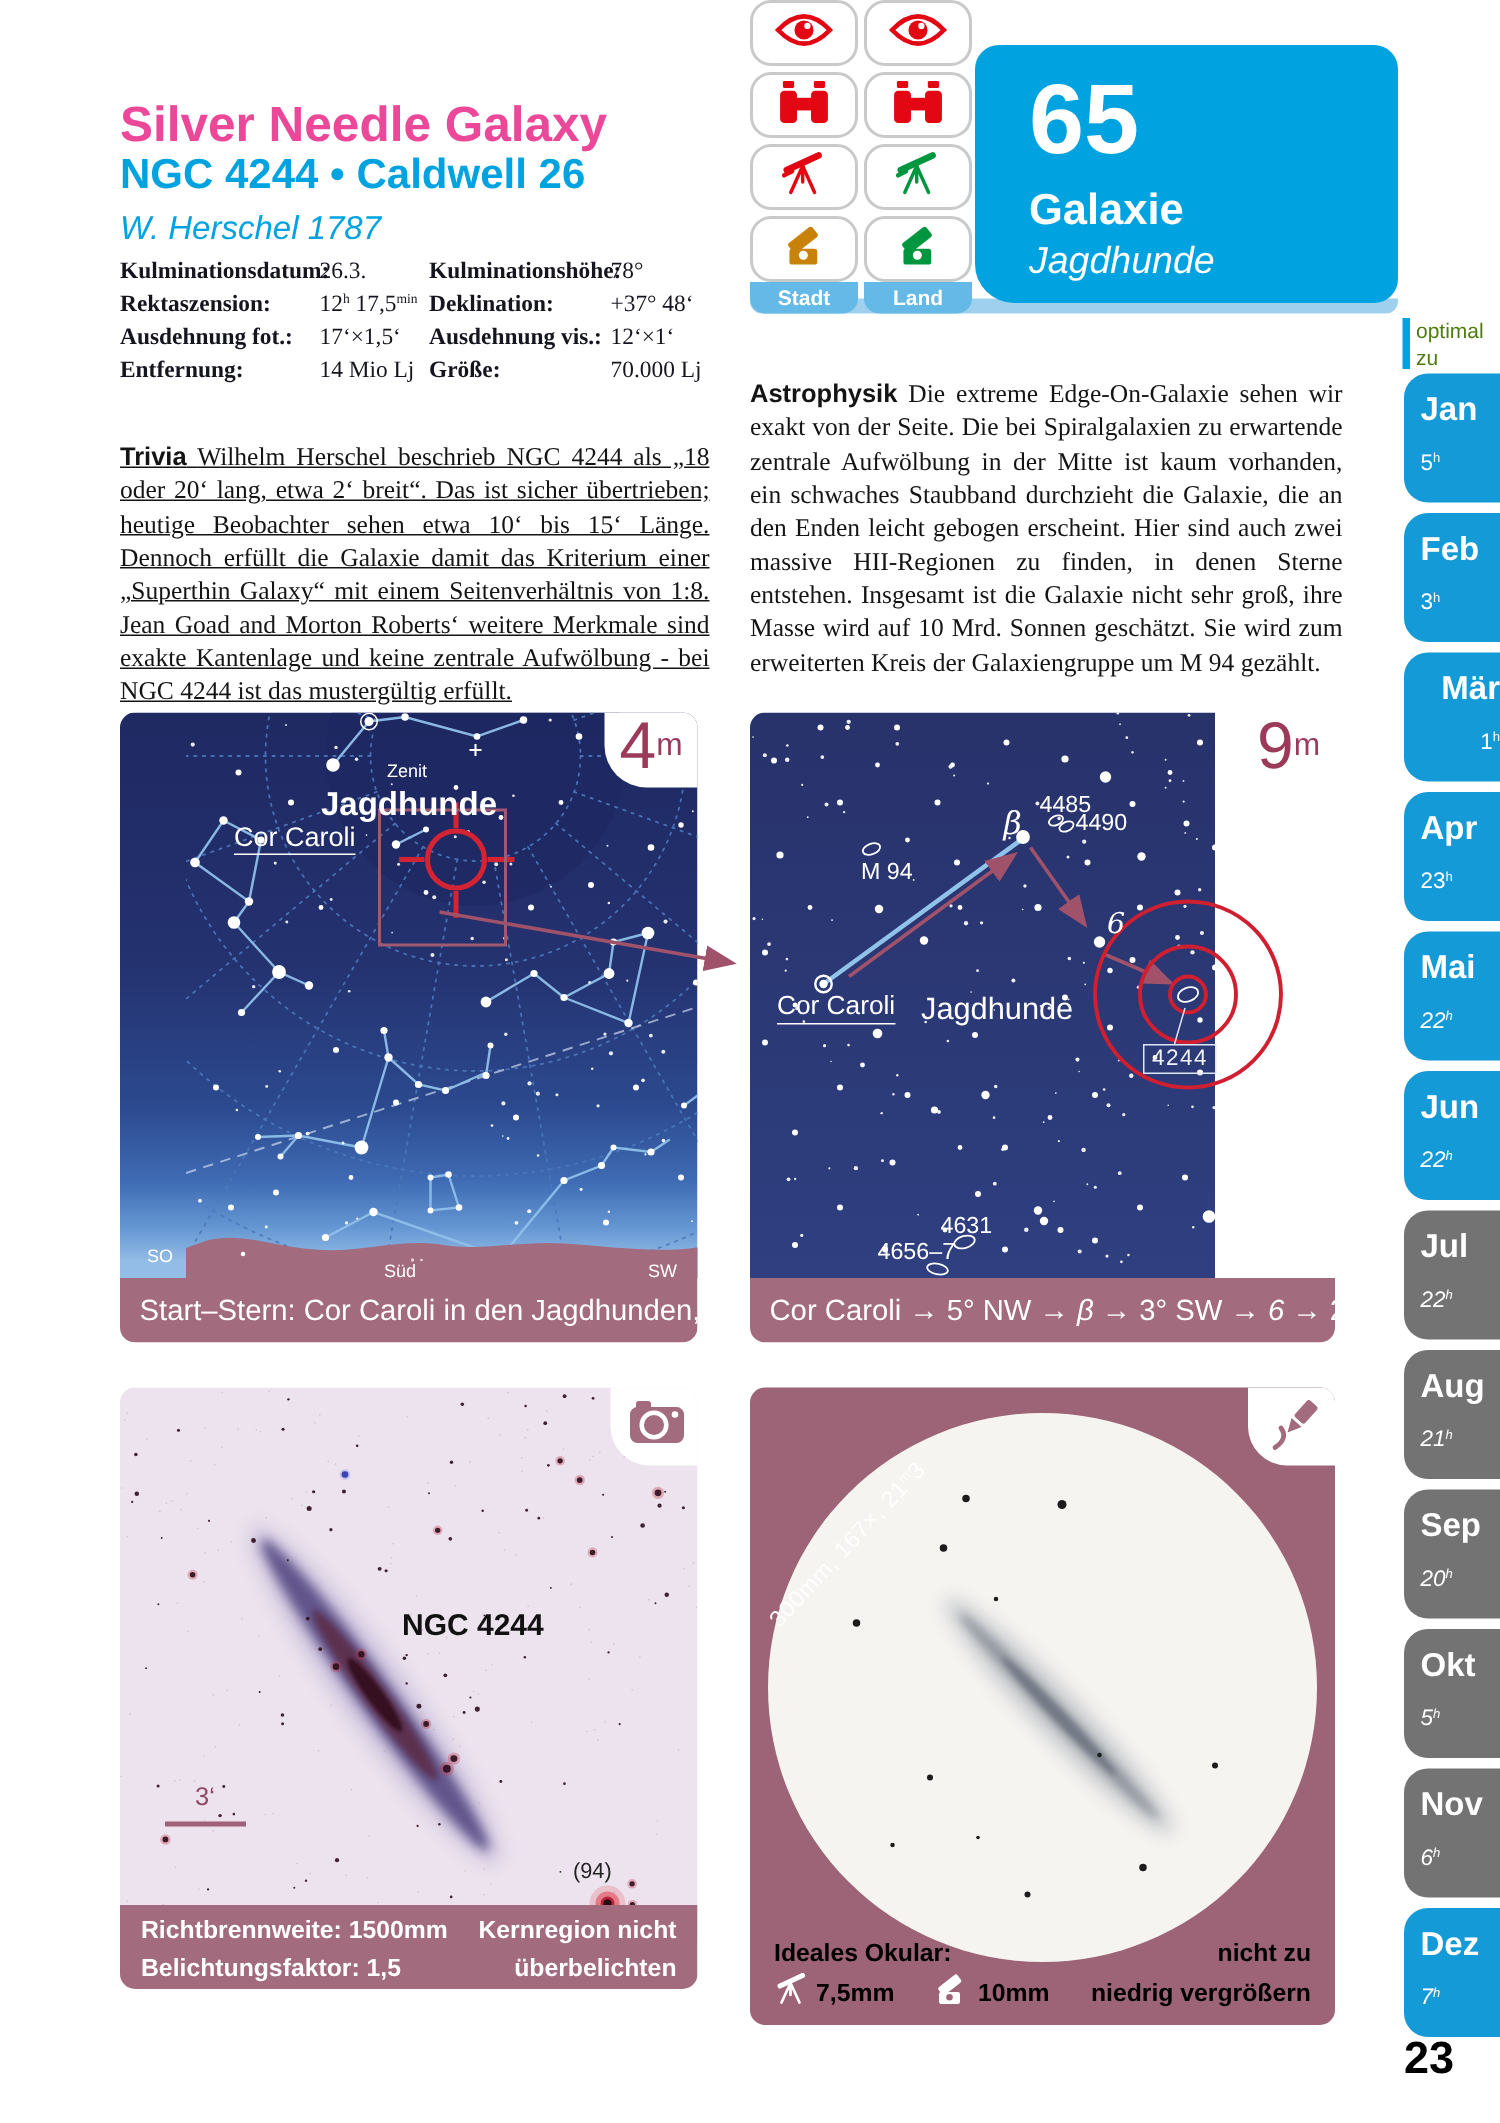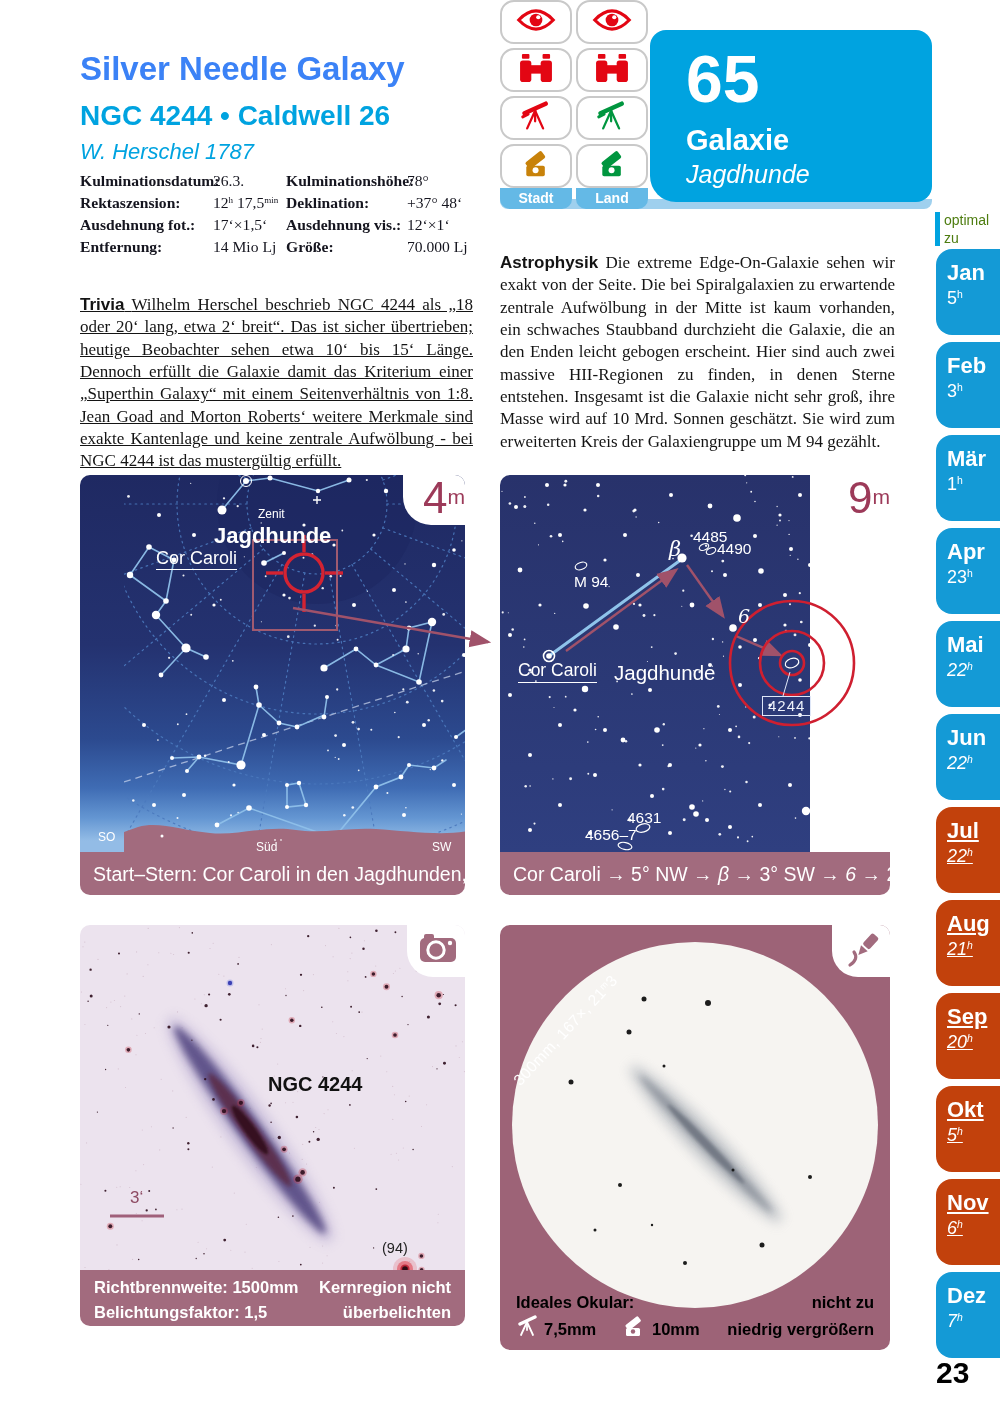--- a/index.html
+++ b/index.html
@@ -2,21 +2,21 @@
 <html><head>
 <meta charset="utf-8">
 <style>
   *{margin:0;padding:0;box-sizing:border-box;}
   html,body{width:1000px;height:1415px;}
   body{background:#fff;font-family:"Liberation Sans",sans-serif;position:relative;overflow:hidden;}
   .abs{position:absolute;}
   sup{font-size:58%;vertical-align:baseline;position:relative;top:-0.55em;line-height:0;}
 
   
-  #title{left:80px;top:50px;font-size:33px;font-weight:bold;color:#3b82f6;}
+  #title{left:80px;top:64px;font-size:33px;font-weight:bold;color:#ec4899;}
   #subtitle{left:80px;top:100px;font-size:28px;font-weight:bold;color:#00a3e0;}
   #discoverer{left:80px;top:139px;font-size:22px;font-style:italic;color:#00a3e0;}
 
   
   #datatable{left:80px;top:172px;width:394px;font-family:"Liberation Serif",serif;font-size:15.6px;color:#15151f;}
   .dtrow{display:grid;grid-template-columns:133px 73px 121px 1fr;height:22px;align-items:baseline;}
   .dtrow .lbl{font-weight:700;}
 
   
   .para{position:absolute;font-family:"Liberation Serif",serif;font-size:17px;line-height:1.315;text-align:justify;color:#141414;}
@@ -31,42 +31,42 @@
   #objbox{left:650px;top:30px;width:282px;height:172px;background:#00a3e0;border-radius:16px 16px 16px 26px;color:#fff;}
   #objnum{position:absolute;left:36px;top:16px;font-size:66px;font-weight:bold;line-height:1;}
   #objtype{position:absolute;left:36px;top:94px;font-size:29px;font-weight:bold;}
   #objconst{position:absolute;left:36px;top:130px;font-size:25px;font-style:italic;}
 
   
   #optbar{left:935px;top:212px;width:5px;height:34px;background:#00a3e0;}
   #optimal{left:944px;top:212px;font-size:14px;color:#4d7c0f;line-height:1.25;}
   .month{position:absolute;left:936px;width:64px;height:86px;border-radius:16px 0 0 16px;color:#fff;padding:12px 0 0 11px;}
   .month.on{background:#149ad6;}
-  .month.off{background:#c2410c;text-decoration:underline;}
+  .month.off{background:#737373;}
   .month .mname{font-size:22px;font-weight:bold;line-height:1.1;}
-  .month .mhour{font-size:18px;margin-top:3px;}
+  .month .mhour{font-size:15px;margin-top:15px;}
   .month .mhour.it{font-style:italic;}
   #pagenum{left:936px;top:1356px;font-size:30px;font-weight:bold;color:#000;}
 
   
   .panel{position:absolute;overflow:hidden;border-radius:10px;}
   #wide{left:80px;top:475px;width:385px;height:420px;}
   #narrow{left:500px;top:475px;width:390px;height:420px;}
   #photo{left:80px;top:925px;width:385px;height:401px;}
   #sketch{left:500px;top:925px;width:390px;height:425px;background:#9d6377;}
   #wsky{position:absolute;left:0;top:0;width:385px;height:377px;
     background:linear-gradient(180deg,#1f2962 0%,#243270 45%,#2c4a8f 70%,#3f6cb4 83%,#6496d2 91%,#93bce6 97%);padding-left:44px;}
   #nsky{position:absolute;left:0;top:0;width:310px;height:377px;
     background:linear-gradient(180deg,#28326b 0%,#2b3976 55%,#2f3f80 100%);}
   #parea{position:absolute;left:0;top:0;width:385px;height:369px;background:#ece3ee;}
   .capbar{position:absolute;left:0;bottom:0;width:100%;height:43px;background:#a26b7e;color:#fff;font-size:19.5px;line-height:44px;padding-left:13px;white-space:nowrap;}
   .capbar2{position:absolute;left:0;bottom:0;width:100%;height:56px;background:#a26b7e;color:#fff;}
   .capline{position:absolute;font-size:16.5px;font-weight:600;white-space:nowrap;}
   .badge{position:absolute;top:0;right:0;background:#fff;z-index:4;}
-  .badge.mag{width:62px;height:50px;border-bottom-left-radius:28px;color:#9c3a59;font-size:44px;line-height:1;text-align:right;padding-top:1px;}
+  .badge.mag{width:62px;height:50px;border-bottom-left-radius:28px;color:#9c3a59;font-size:44px;line-height:1;text-align:center;padding-top:1px;}
   .badge.mag sup{font-size:48%;top:-0.45em;}
   .badge.icn{width:58px;height:52px;border-bottom-left-radius:26px;display:flex;justify-content:flex-end;padding:5px 7px 0 0;}
 
   .clabel{position:absolute;color:#fff;white-space:nowrap;line-height:1;font-family:"Liberation Sans",sans-serif;z-index:3;}
   .clabel.underline{border-bottom:1.5px solid #fff;padding-bottom:2px;}
   .clabel.greek{font-family:"DejaVu Serif",serif;font-style:italic;}
   .clabel.bold{font-weight:bold;}
 
   #boxlabel{position:absolute;border:1.4px solid #dfe7f8;color:#eef2fb;font-size:15px;padding:0 5px 1px 5px;letter-spacing:1px;z-index:3;}
   #connector{position:absolute;left:290px;top:596px;width:212px;height:58px;z-index:6;pointer-events:none;}
@@ -210,21 +210,21 @@
 <div class="abs" id="optimal">optimal<br>zu sehen:</div>
 <div id="months">
     <div class="month on" style="top: 249px;">
       <div class="mname">Jan</div>
       <div class="mhour">5<sup>h</sup></div>
     </div>
     <div class="month on" style="top: 342px;">
       <div class="mname">Feb</div>
       <div class="mhour">3<sup>h</sup></div>
     </div>
-    <div class="month on" style="top: 435px;">
+    <div class="month on" style="top: 435px; text-align: right;">
       <div class="mname">Mär</div>
       <div class="mhour">1<sup>h</sup></div>
     </div>
     <div class="month on" style="top: 528px;">
       <div class="mname">Apr</div>
       <div class="mhour">23<sup>h</sup></div>
     </div>
     <div class="month on" style="top: 621px;">
       <div class="mname">Mai</div>
       <div class="mhour it">22<sup>h</sup></div>

